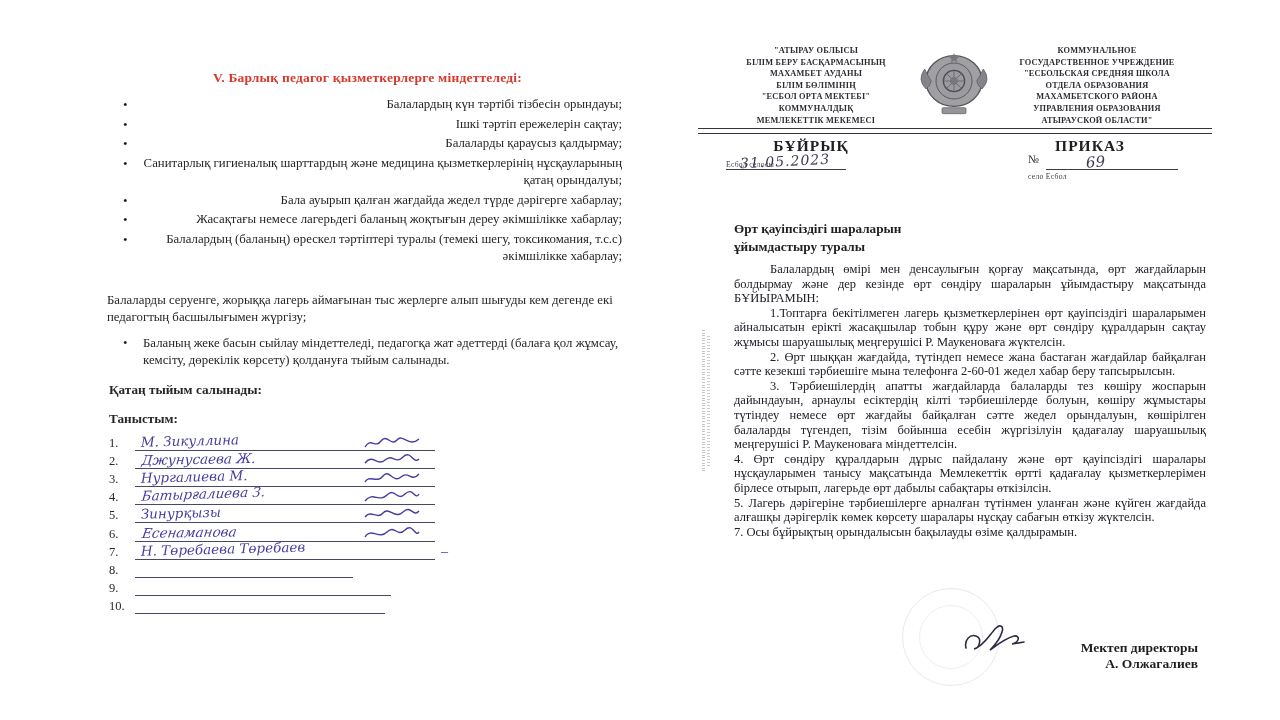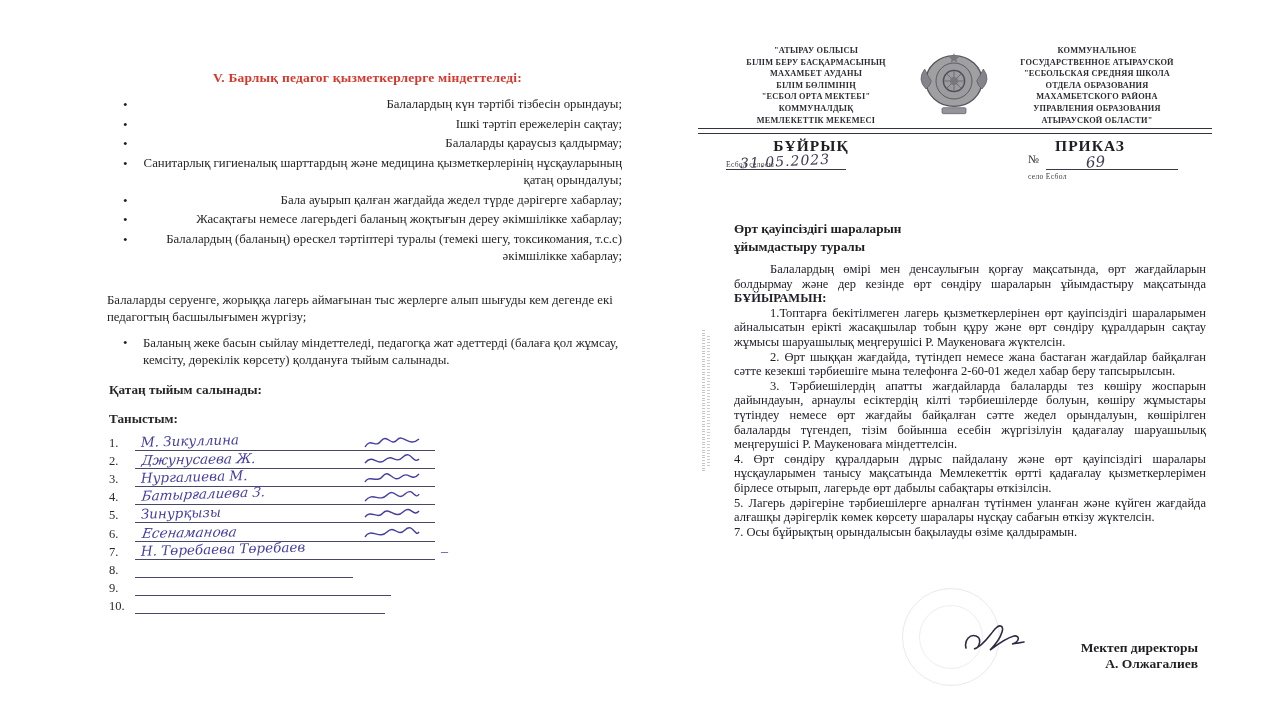--- a/index.html
+++ b/index.html
@@ -52,21 +52,21 @@
   .num-sign{position:absolute;left:338px;top:153px;font-size:11.5px;color:#2b2b33;}
   .num-line{position:absolute;left:356px;top:150px;width:132px;border-bottom:1.1px solid #3a3a46;height:19px;}
   .num-script{position:absolute;left:40px;bottom:-2px;font-family:"DejaVu Serif", serif;font-style:italic;
               font-size:15px;color:#3d3a55;transform:rotate(-4deg);}
   .place-ru{position:absolute;left:338px;top:172px;font-size:7.6px;color:#3c3c46;letter-spacing:.3px;}
   .subject{position:absolute;left:44px;top:220px;font-weight:bold;font-size:13.2px;line-height:18px;}
   .body-text{position:absolute;left:44px;top:262px;width:472px;font-size:12.5px;line-height:14.6px;
              text-align:justify;color:#20202a;}
   .body-text p{margin:0;}
   .body-text p.indent{text-indent:36px;}
-  .intro-bold{font-weight:bold;}
+  .intro-bold{font-weight:normal;}
   .edge-microprint{position:absolute;left:12px;top:330px;width:9px;height:142px;opacity:.5;
       background:
         repeating-linear-gradient(180deg,#8a8a96 0px,#8a8a96 1px,transparent 1px,transparent 2.6px) 0 0/3px 100% no-repeat,
         repeating-linear-gradient(180deg,#9a9aa6 0px,#9a9aa6 1px,transparent 1px,transparent 3px) 5px 6px/3px 92% no-repeat;}
   .stamp-ghost{position:absolute;left:212px;top:588px;width:96px;height:96px;border-radius:50%;
                border:1.5px solid rgba(110,110,160,.16);}
   .stamp-ghost::after{content:"";position:absolute;left:16px;top:16px;right:16px;bottom:16px;border-radius:50%;
                border:1px solid rgba(110,110,160,.12);}
   .sig-row-right{position:absolute;left:22px;top:640px;width:486px;display:flex;align-items:flex-end;flex-direction:column;}
   .director-label{font-weight:bold;font-size:13.5px;}
@@ -205,21 +205,21 @@
         </g>
         <circle cx="60" cy="46" r="6" fill="#77777d"></circle>
         <path d="M18 58 Q4 44 16 28 Q22 40 26 46 Q24 54 18 58 Z" fill="#84848a" stroke="#55555c" stroke-width="1"></path>
         <path d="M102 58 Q116 44 104 28 Q98 40 94 46 Q96 54 102 58 Z" fill="#84848a" stroke="#55555c" stroke-width="1"></path>
         <path d="M60 4 L62.2 9.5 L68 9.8 L63.5 13.2 L65.2 18.8 L60 15.4 L54.8 18.8 L56.5 13.2 L52 9.8 L57.8 9.5 Z" fill="#77777d"></path>
         <rect x="42" y="86" width="36" height="9" rx="2" fill="#94949a" stroke="#55555c" stroke-width="1"></rect>
       </svg>
 
       <div class="lh-col lh-right">
         <div>КОММУНАЛЬНОЕ</div>
-        <div>ГОСУДАРСТВЕННОЕ АТЫРАУСКОЙ</div>
+        <div>ГОСУДАРСТВЕННОЕ УЧРЕЖДЕНИЕ</div>
         <div>"ЕСБОЛЬСКАЯ СРЕДНЯЯ ШКОЛА</div>
         <div>ОТДЕЛА ОБРАЗОВАНИЯ</div>
         <div>МАХАМБЕТСКОГО РАЙОНА</div>
         <div>УПРАВЛЕНИЯ ОБРАЗОВАНИЯ</div>
         <div>АТЫРАУСКОЙ ОБЛАСТИ"</div>
       </div>
     </div>
 
     <div class="double-rule"></div>
 

